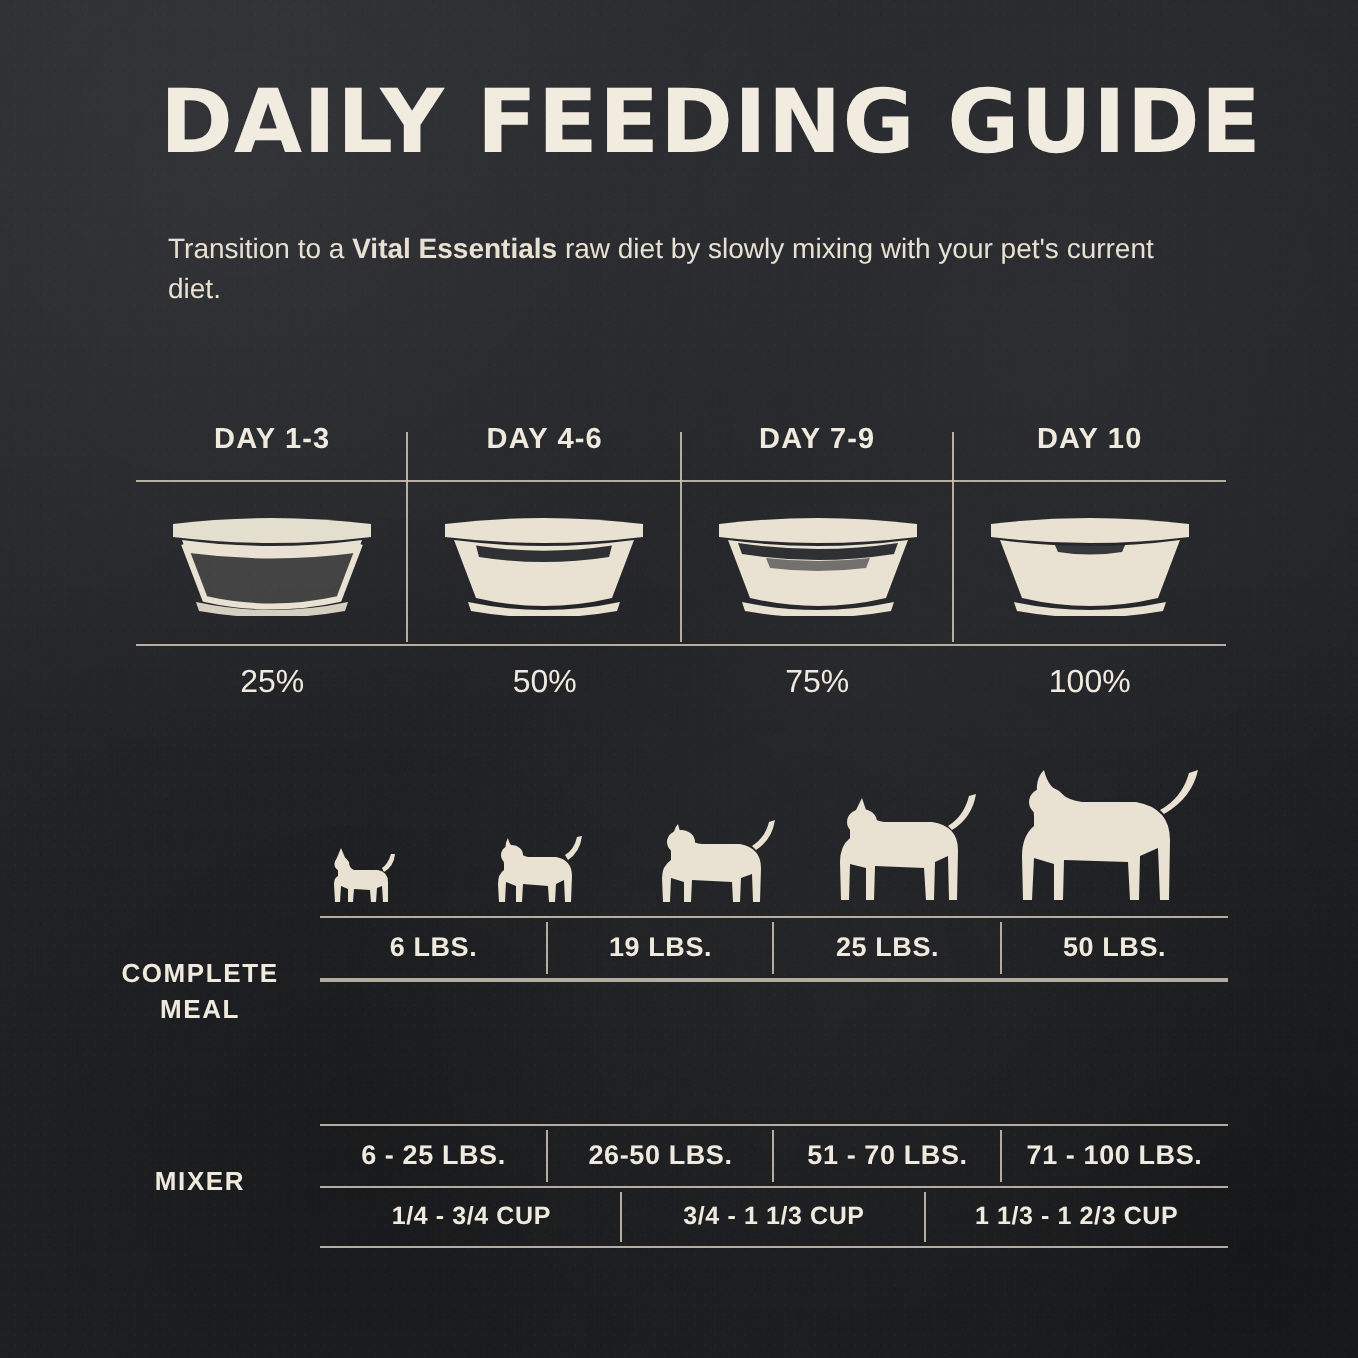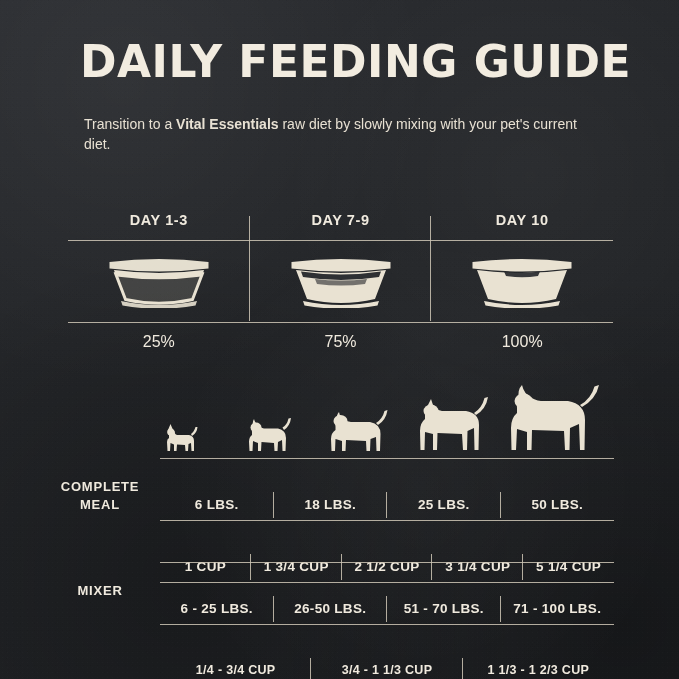--- a/index.html
+++ b/index.html
@@ -180,21 +180,20 @@
   .tbl-label.mixer { top: 20px; }
 
   .grid {
     position: absolute;
     left: 108px;
     width: 454px;
   }
   .grid-row {
     display: flex;
     width: 100%;
-    margin-top: 31px;
   }
   .grid-cell {
     flex: 1;
     text-align: center;
     font-size: 13.5px;
     font-weight: 700;
     padding: 7px 0 8px;
     position: relative;
     color: #f0eade;
     letter-spacing: .3px;
@@ -251,20 +250,32 @@
             <path class="fillc" d="M6.5,6 Q56,0 105.5,6 L105.5,12.5 Q56,18.5 6.5,12.5 Z" opacity="0.98"></path>
             <path class="fillc" d="M11,14 Q56,20 101,14 L90,43 Q56,51 22,43 Z" opacity="0.15"></path>
             <path class="fillc" d="M11,14 Q56,20 101,14 L98.6,20.4 Q56,26 13.4,20.4 Z"></path>
             <path fill="none" stroke="#e9e2d2" stroke-width="3" d="M12,16 L22.5,43.5 Q56,51 89.5,43.5 L100,16"></path>
             <path class="fillc" d="M18,45 Q56,53 94,45 L92.5,49.5 Q56,56 19.5,49.5 Z" opacity="0.9"></path>
           </svg>
         </div>
         <div class="trans-pct">25%</div>
       </div>
 
+      <div class="trans-col">
+        <div class="trans-day">DAY 4-6</div>
+        <div class="trans-bowl">
+          <svg width="112" height="52" viewBox="0 0 112 52">
+            <path class="fillc" d="M6.5,6 Q56,0 105.5,6 L105.5,12.5 Q56,18.5 6.5,12.5 Z"></path>
+            <path class="fillc" d="M11,14 Q56,20 101,14 L90,43 Q56,51 22,43 Z"></path>
+            <path fill="#24262a" d="M22,16.8 Q56,22 90,16.8 L88.5,22.5 Q56,27.6 23.5,22.5 Z" opacity="0.95"></path>
+            <path class="fillc" d="M18,45 Q56,53 94,45 L92.5,49.5 Q56,56 19.5,49.5 Z"></path>
+          </svg>
+        </div>
+        <div class="trans-pct">50%</div>
+      </div>
 
       <div class="trans-col">
         <div class="trans-day">DAY 7-9</div>
         <div class="trans-bowl">
           <svg width="112" height="52" viewBox="0 0 112 52">
             <path class="fillc" d="M6.5,6 Q56,0 105.5,6 L105.5,12.5 Q56,18.5 6.5,12.5 Z"></path>
             <path class="fillc" d="M11,14 Q56,20 101,14 L90,43 Q56,51 22,43 Z"></path>
             <path fill="#24262a" d="M16,15.5 Q56,21.5 96,15.5 L94,21 Q56,27 18,21 Z" opacity="0.95"></path>
             <path fill="#24262a" d="M30,23 Q56,26 82,23 L80,28 Q56,31 32,28 Z" opacity="0.6"></path>
             <path class="fillc" d="M18,45 Q56,53 94,45 L92.5,49.5 Q56,56 19.5,49.5 Z"></path>
@@ -329,32 +340,25 @@
 
   <div class="tbl tbl-complete">
     <div class="tbl-label complete">
       <span>COMPLETE</span><br>
       <span>MEAL</span>
     </div>
     <div class="grid">
       <div class="hline top"></div>
       <div class="grid-row">
         <div class="grid-cell">6 LBS.</div>
-        <div class="grid-cell">18 LBS.</div>
+        <div class="grid-cell">19 LBS.</div>
         <div class="grid-cell">25 LBS.</div>
         <div class="grid-cell">50 LBS.</div>
       </div>
       <div class="hline"></div>
-      <div class="grid-row">
-        <div class="grid-cell">1 CUP</div>
-        <div class="grid-cell">1 3/4 CUP</div>
-        <div class="grid-cell">2 1/2 CUP</div>
-        <div class="grid-cell">3 1/4 CUP</div>
-        <div class="grid-cell">5 1/4 CUP</div>
-      </div>
       <div class="hline"></div>
     </div>
   </div>
 
   <div class="tbl tbl-mixer">
     <div class="tbl-label mixer">MIXER</div>
     <div class="grid">
       <div class="hline top"></div>
       <div class="grid-row">
         <div class="grid-cell">6 - 25 LBS.</div>

